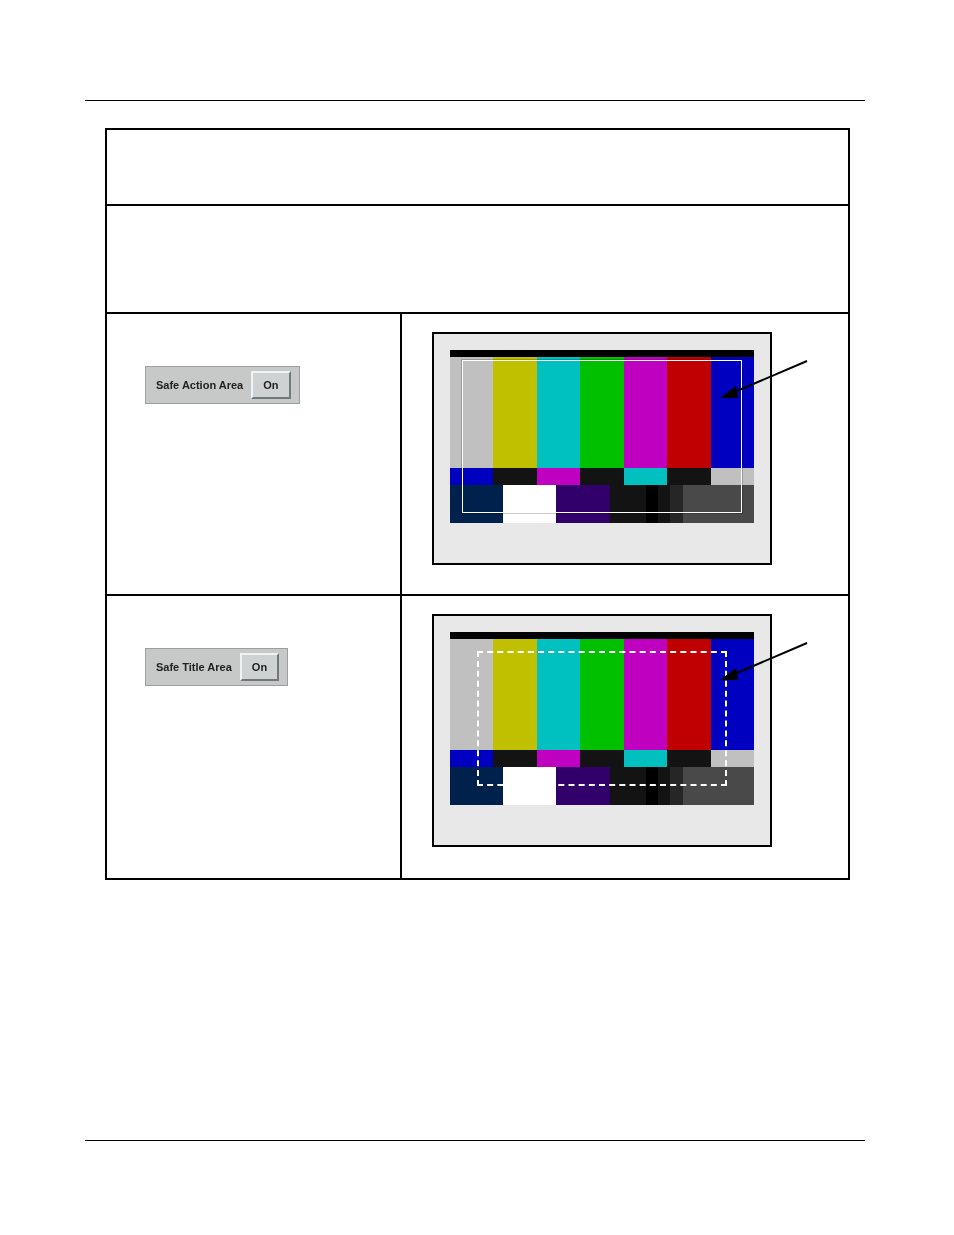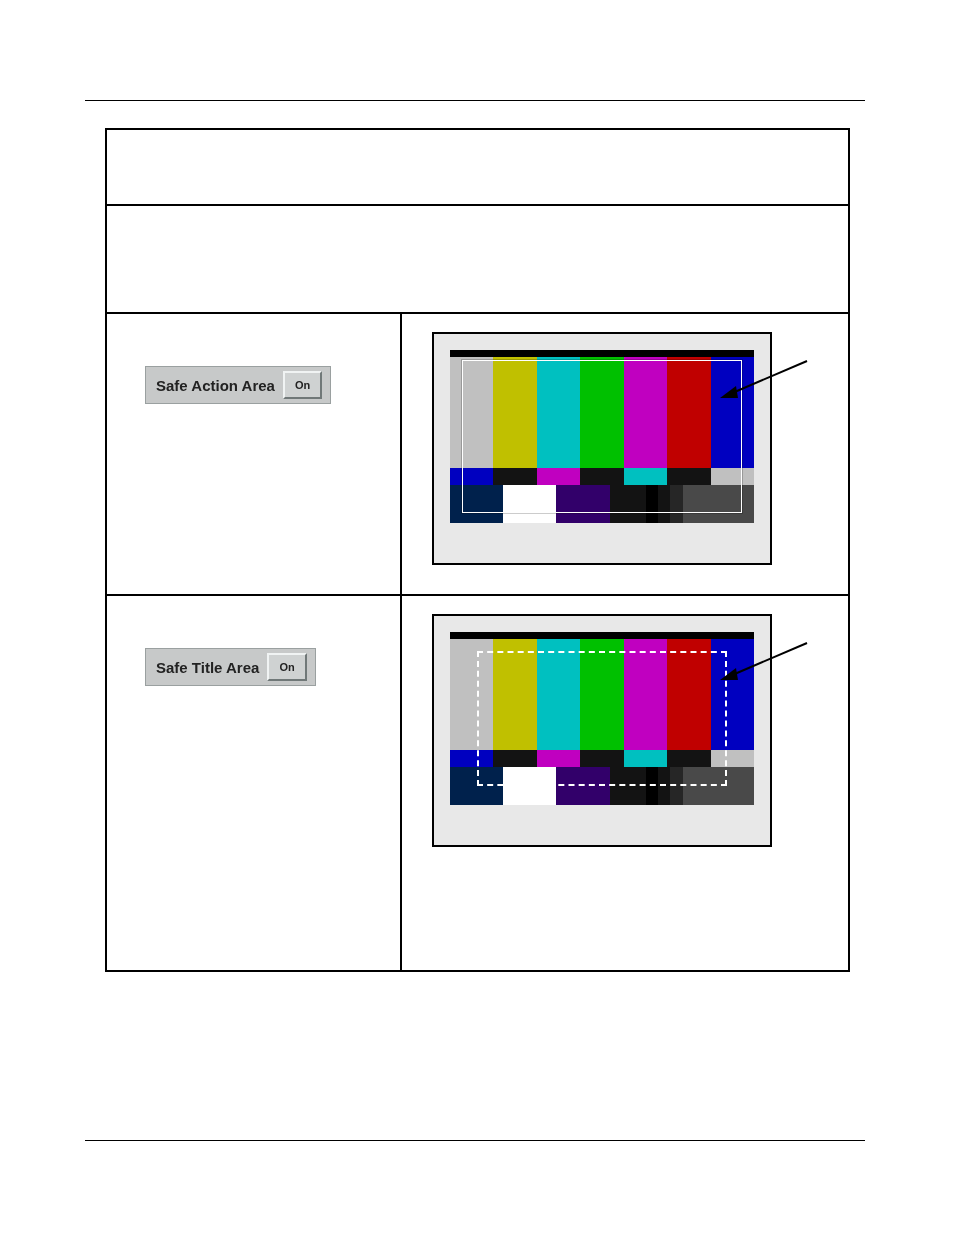--- a/index.html
+++ b/index.html
@@ -39,21 +39,21 @@
     padding: 12px;
     position: relative;
   }
   .full-cell {
     width: 100%;
     padding: 12px;
   }
   .row0 { height: 74px; }
   .row1 { height: 108px; }
   .row2 { height: 282px; }
-  .row3 { height: 376px; }
+  .row3 { height: 284px; }
 
   
   .overlays-tab {
     width: 226px;
     height: 44px;
     background: linear-gradient(to bottom, #5a6a72 0%, #879298 35%, #4a5a62 100%);
     border-radius: 6px 20px 6px 6px;
     position: relative;
     display: flex;
     align-items: center;
@@ -71,21 +71,21 @@
     background: #c7c9c9;
     border: 1px solid #9aa0a0;
     display: inline-flex;
     align-items: center;
     padding: 4px 8px 4px 10px;
     gap: 8px;
     margin-top: 40px;
     margin-left: 26px;
   }
   .toggle-label {
-    font-size: 15px;
+    font-size: 11px;
     font-weight: bold;
     color: #222;
   }
   .toggle-btn {
     background: #cfd2d2;
     border: 2px solid;
     border-color: #f0f3f3 #707878 #707878 #f0f3f3;
     font-size: 11px;
     font-weight: bold;
     color: #222;

